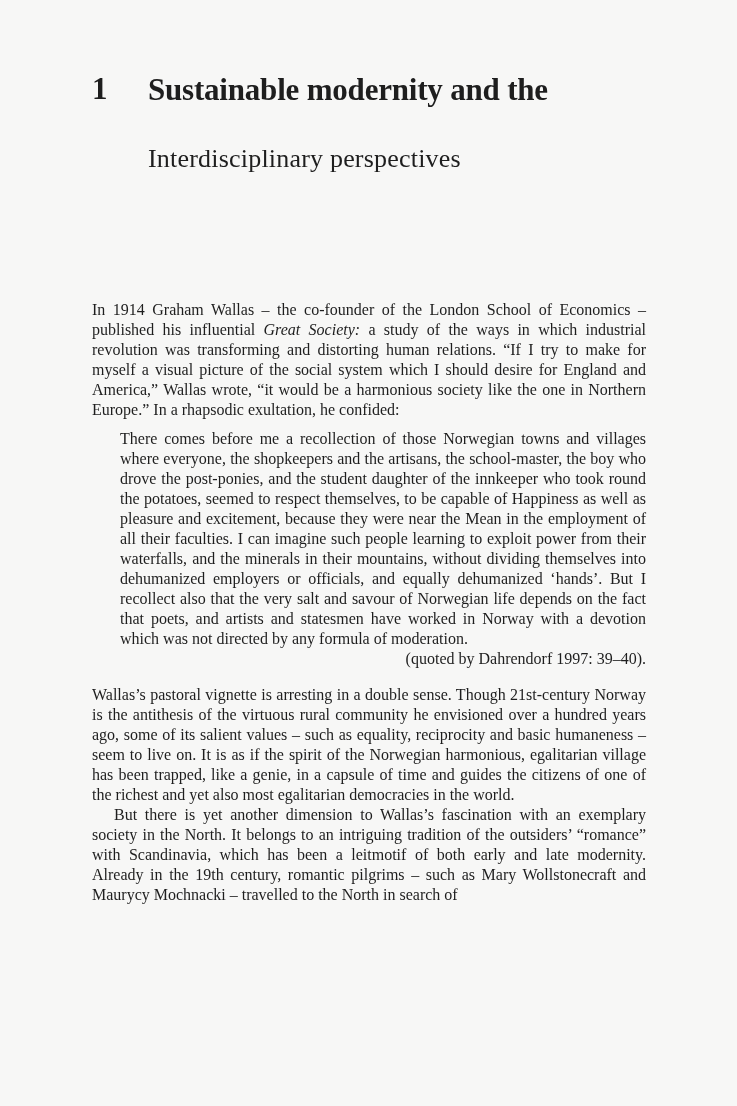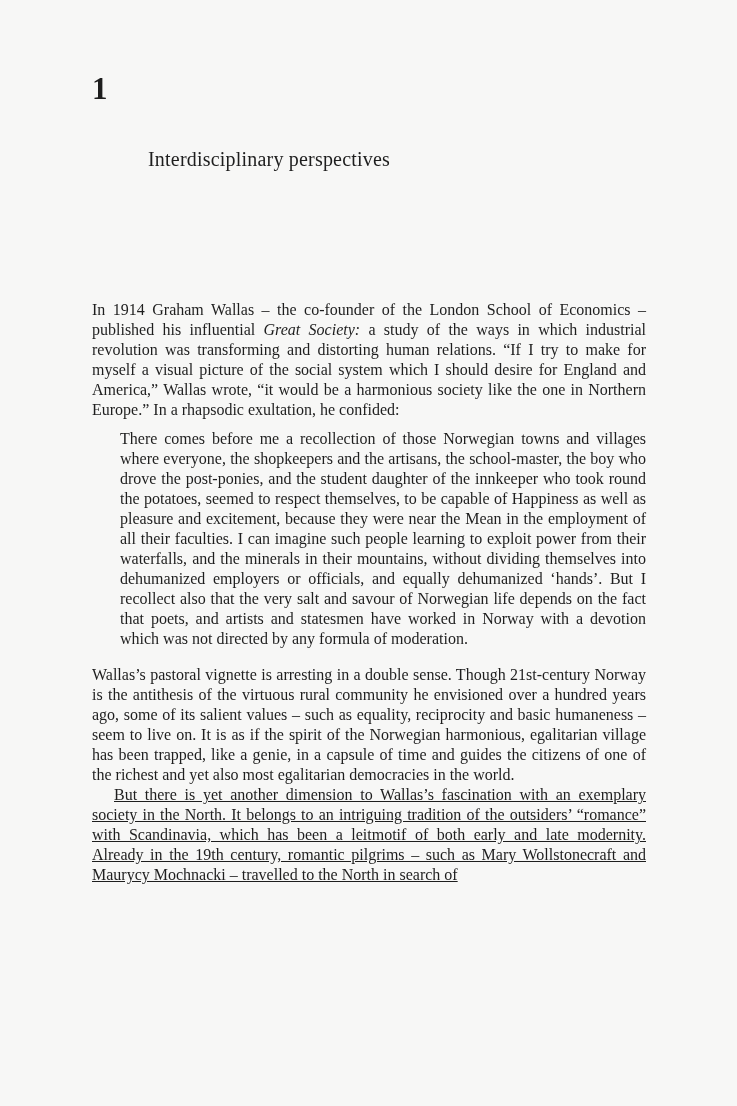--- a/index.html
+++ b/index.html
@@ -7,44 +7,46 @@
     width: 737px; height: 1106px; overflow: hidden;
     background: #f7f7f6;
     font-family: "Liberation Serif", "DejaVu Serif", serif;
     color: #1e1e1e;
     position: relative;
   }
   .page { position: absolute; left: 0; top: 0; width: 737px; height: 1106px; }
   .chapter-head { position: absolute; left: 92px; top: 72px; width: 560px; }
   .chap-num { position: absolute; left: 0; top: 0; font-weight: bold; font-size: 31px; line-height: 34px; }
   .chap-title { position: absolute; left: 56px; top: 0; width: 520px; font-weight: bold; font-size: 31px; line-height: 35px; letter-spacing: -0.2px; }
-  .chap-sub { position: absolute; left: 56px; top: 72px; font-size: 20px; line-height: 30px; letter-spacing: 0.2px; }
+  .chap-sub { position: absolute; left: 56px; top: 72px; font-size: 26px; line-height: 30px; letter-spacing: 0.2px; }
   .body-text { position: absolute; left: 92px; top: 300px; width: 554px; font-size: 16px; line-height: 20px; text-align: justify; hyphens: manual; }
   .p { margin: 0; }
-  .indent { text-indent: 22px; text-decoration: underline; }
+  .indent { text-indent: 22px; }
   .quote { margin: 9px 0 16px 28px; }
   .cite { text-align: right; }
   em { font-style: italic; }
 </style>
 </head>
 <body>
 
 <div class="page">
 
   <div class="chapter-head">
     <div class="chap-num">1</div>
     <div class="chap-title">
+      <div>Sustainable modernity and the</div>
     </div>
     <div class="chap-sub">Interdisciplinary perspectives</div>
   </div>
 
   <div class="body-text">
     <p class="p"><span>In 1914 Graham Wallas – the co-founder of the London School of Economics – published his influential </span><em>Great Society:</em><span> a study of the ways in which industrial revolution was transforming and distorting human relations. “If I try to make for myself a visual picture of the social system which I should desire for England and America,” Wallas wrote, “it would be a harmonious society like the one in Northern Europe.” In a rhapsodic exultation, he confided:</span></p>
 
     <div class="quote">
       <p class="p">There comes before me a recollection of those Norwegian towns and villages where everyone, the shopkeepers and the artisans, the school-master, the boy who drove the post-ponies, and the student daughter of the innkeeper who took round the potatoes, seemed to respect themselves, to be capable of Happiness as well as pleasure and excitement, because they were near the Mean in the employment of all their faculties. I can imagine such people learning to exploit power from their waterfalls, and the minerals in their mountains, without dividing themselves into dehumanized employers or officials, and equally dehumanized ‘hands’. But I recollect also that the very salt and savour of Norwegian life depends on the fact that poets, and artists and statesmen have worked in Norway with a devotion which was not directed by any formula of moderation.</p>
+      <p class="p cite">(quoted by Dahrendorf 1997: 39–40).</p>
     </div>
 
     <p class="p">Wallas’s pastoral vignette is arresting in a double sense. Though 21st-century Norway is the antithesis of the virtuous rural community he envisioned over a hundred years ago, some of its salient values – such as equality, reciprocity and basic humaneness – seem to live on. It is as if the spirit of the Norwegian harmonious, egalitarian village has been trapped, like a genie, in a capsule of time and guides the citizens of one of the richest and yet also most egalitarian democracies in the world.</p>
     <p class="p indent">But there is yet another dimension to Wallas’s fascination with an exemplary society in the North. It belongs to an intriguing tradition of the outsiders’ “romance” with Scandinavia, which has been a leitmotif of both early and late modernity. Already in the 19th century, romantic pilgrims – such as Mary Wollstonecraft and Maurycy Mochnacki – travelled to the North in search of</p>
   </div>
 
 </div>
 
 </body></html>

